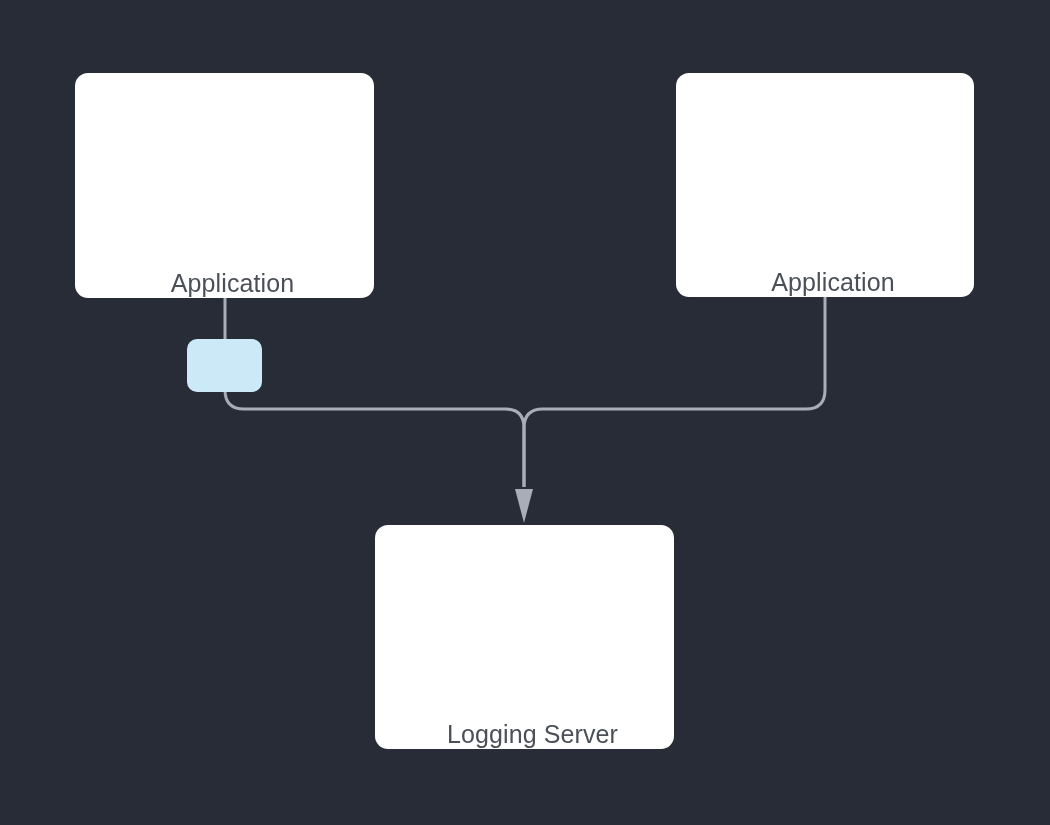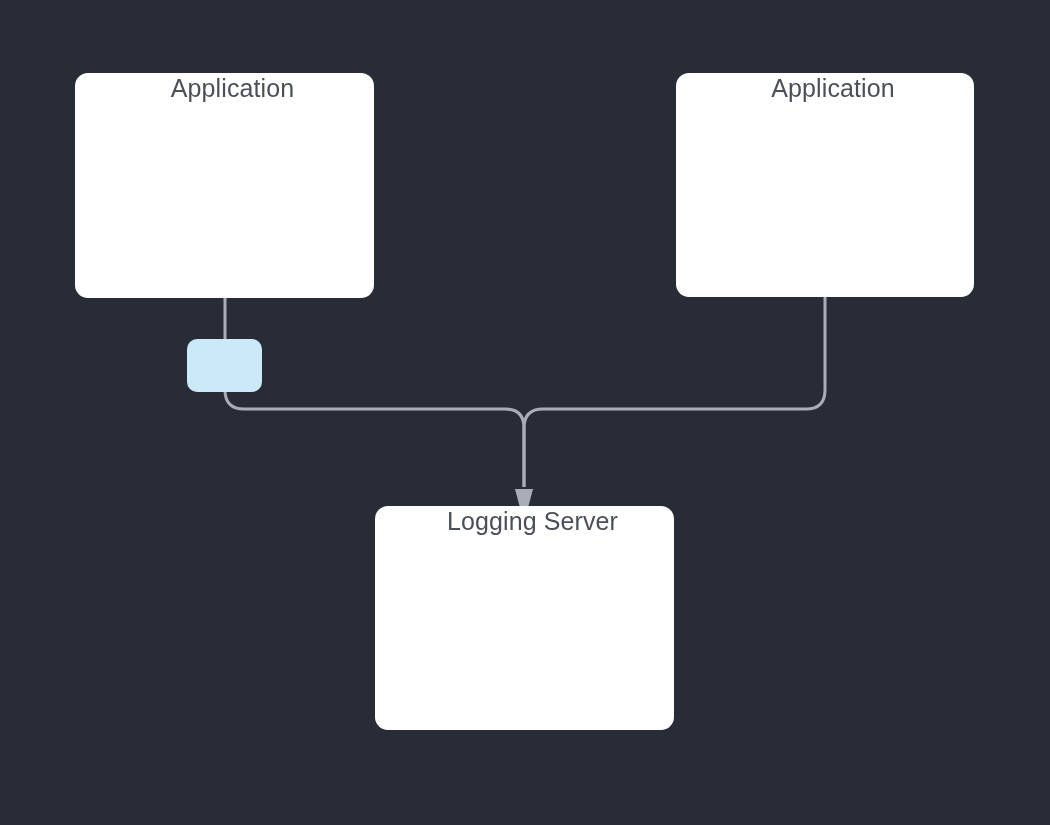--- a/index.html
+++ b/index.html
@@ -24,21 +24,21 @@
     left: 0;
     top: 0;
     width: 1050px;
     height: 825px;
     pointer-events: none;
   }
   .node {
     position: absolute;
     box-sizing: border-box;
     display: flex;
-    align-items: flex-start;
+    align-items: flex-end;
     justify-content: center;
     background: #ffffff;
     border-radius: 13px;
     z-index: 2;
     padding-left: 16px;
   }
   .node-label {
     font-size: 25px;
     line-height: 1.2;
     color: #4b5058;
@@ -53,21 +53,21 @@
     height: 225px;
   }
   #node-app-right {
     left: 676px;
     top: 73px;
     width: 298px;
     height: 224px;
   }
   #node-logging-server {
     left: 375px;
-    top: 506px;
+    top: 525px;
     width: 299px;
     height: 224px;
   }
   #node-marker {
     position: absolute;
     left: 187px;
     top: 339px;
     width: 75px;
     height: 53px;
     background: #cce9f7;

